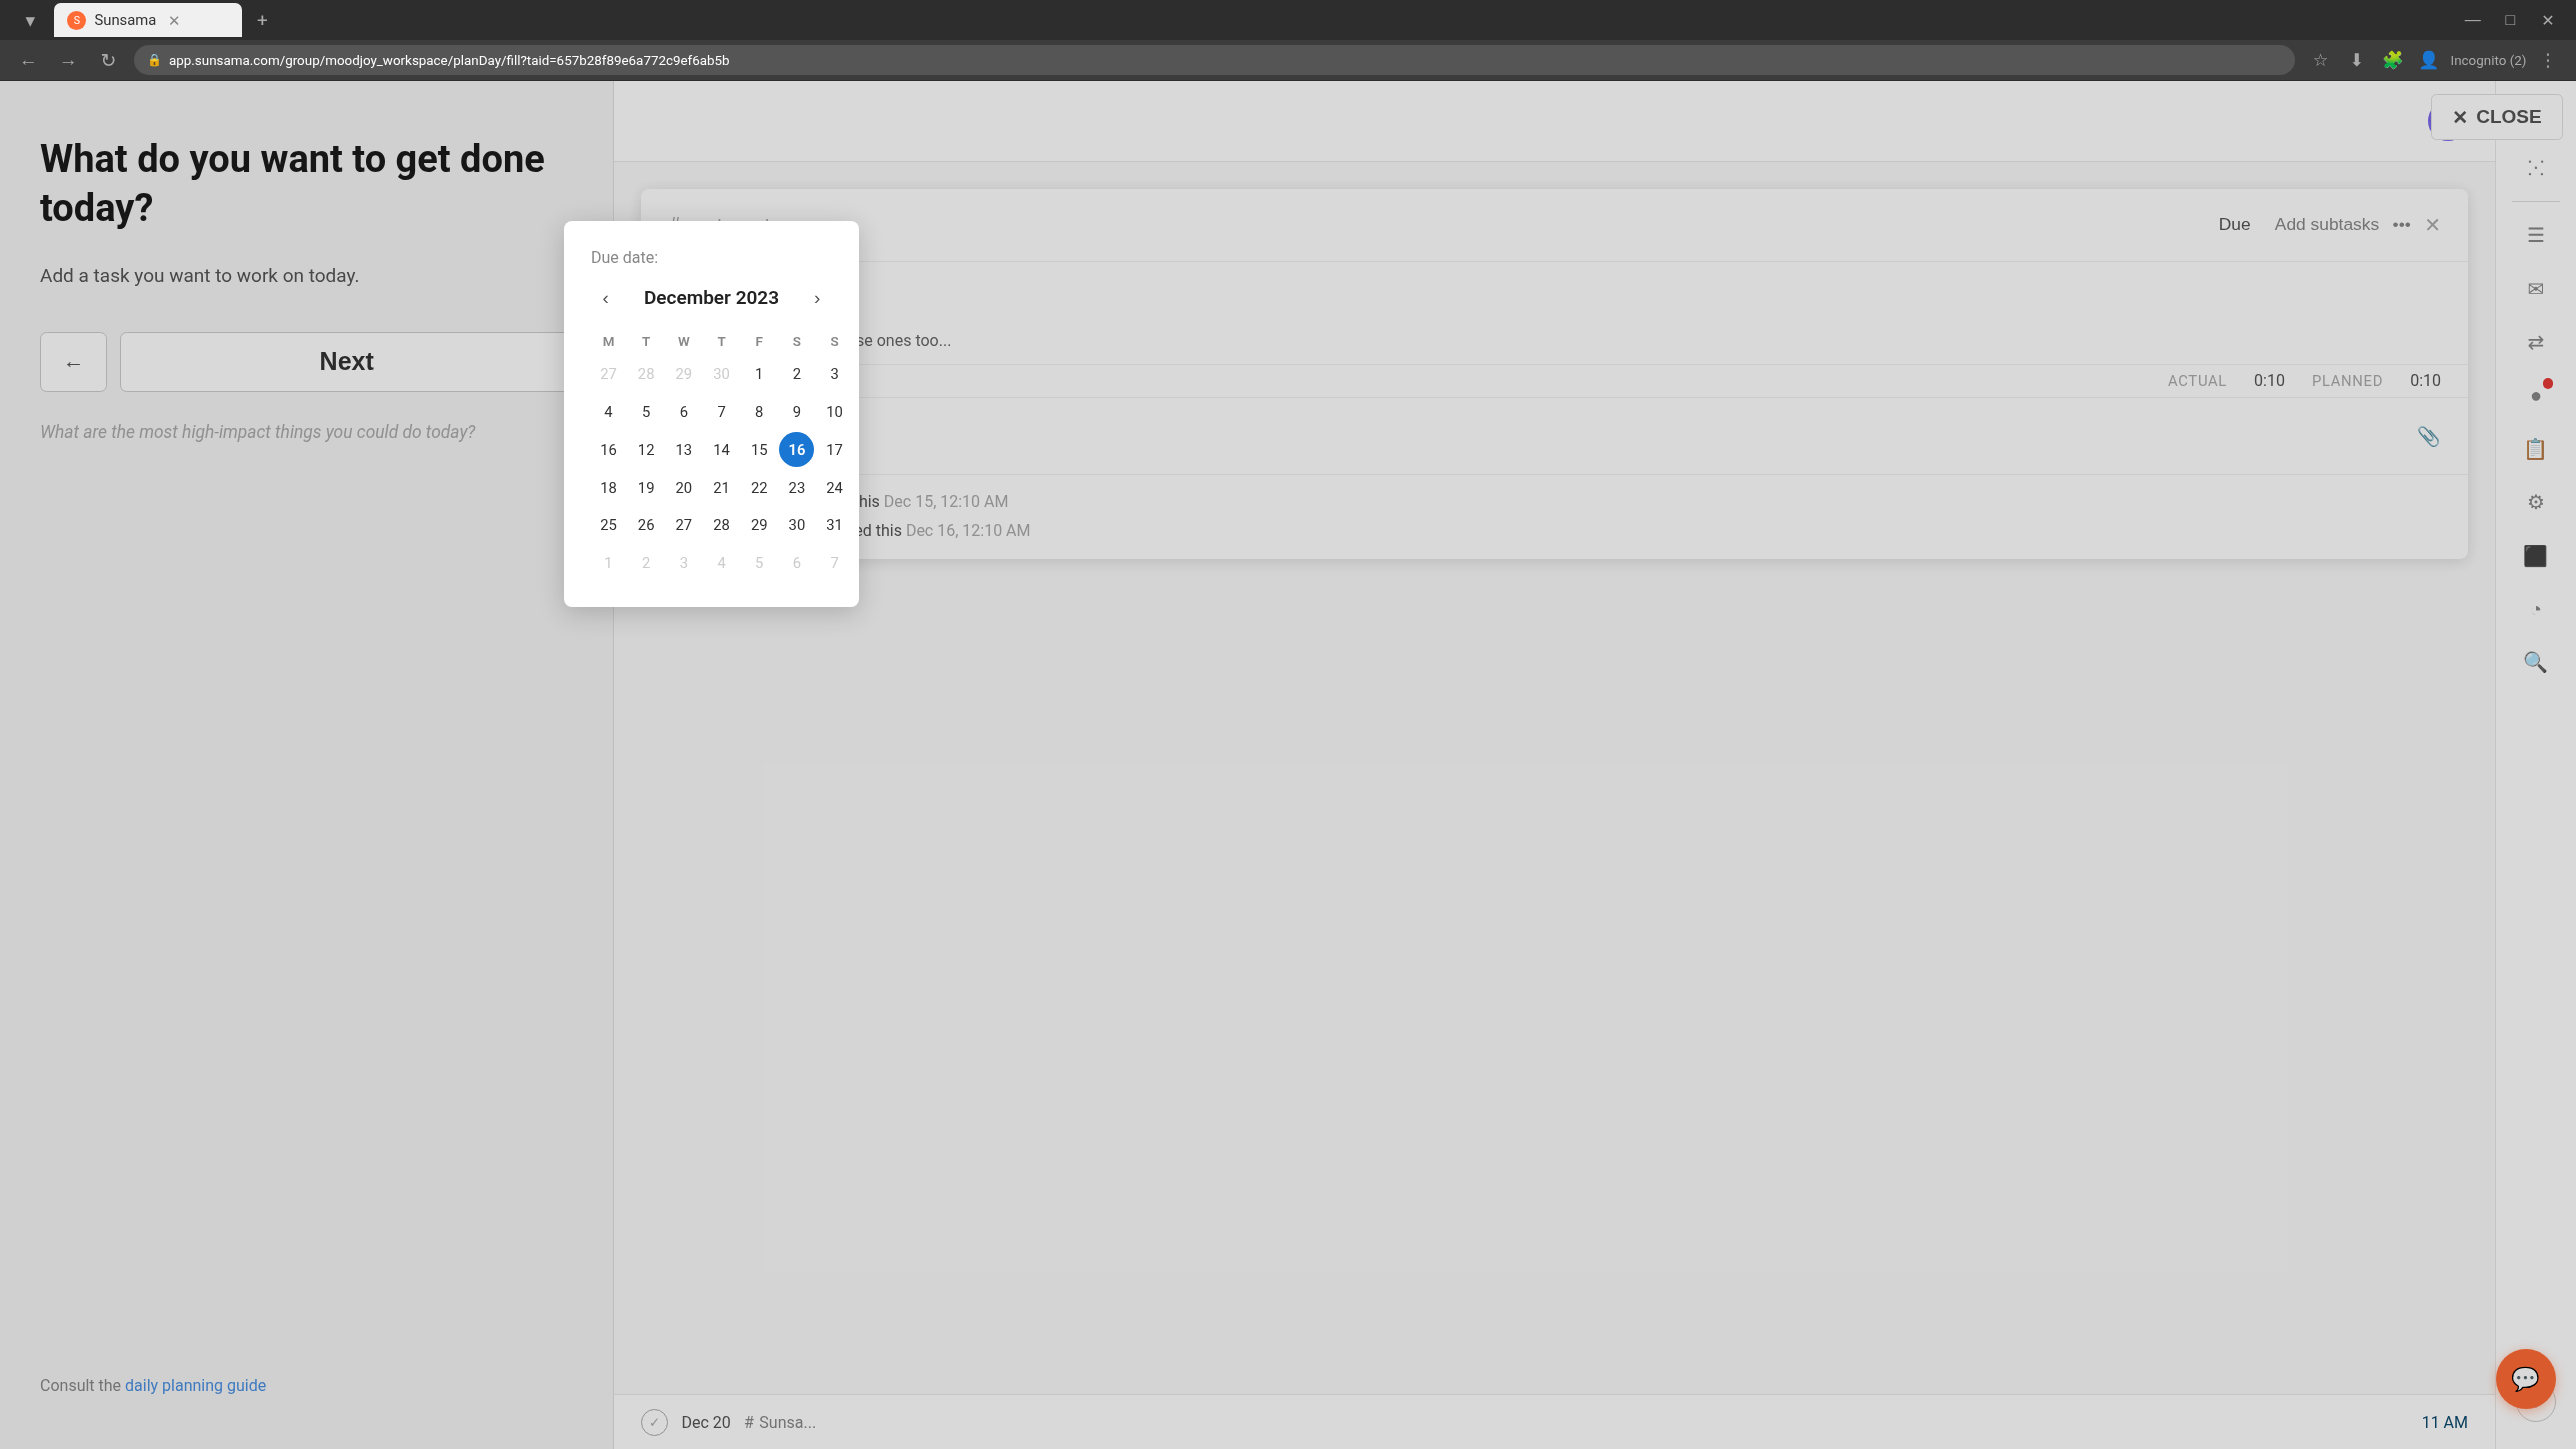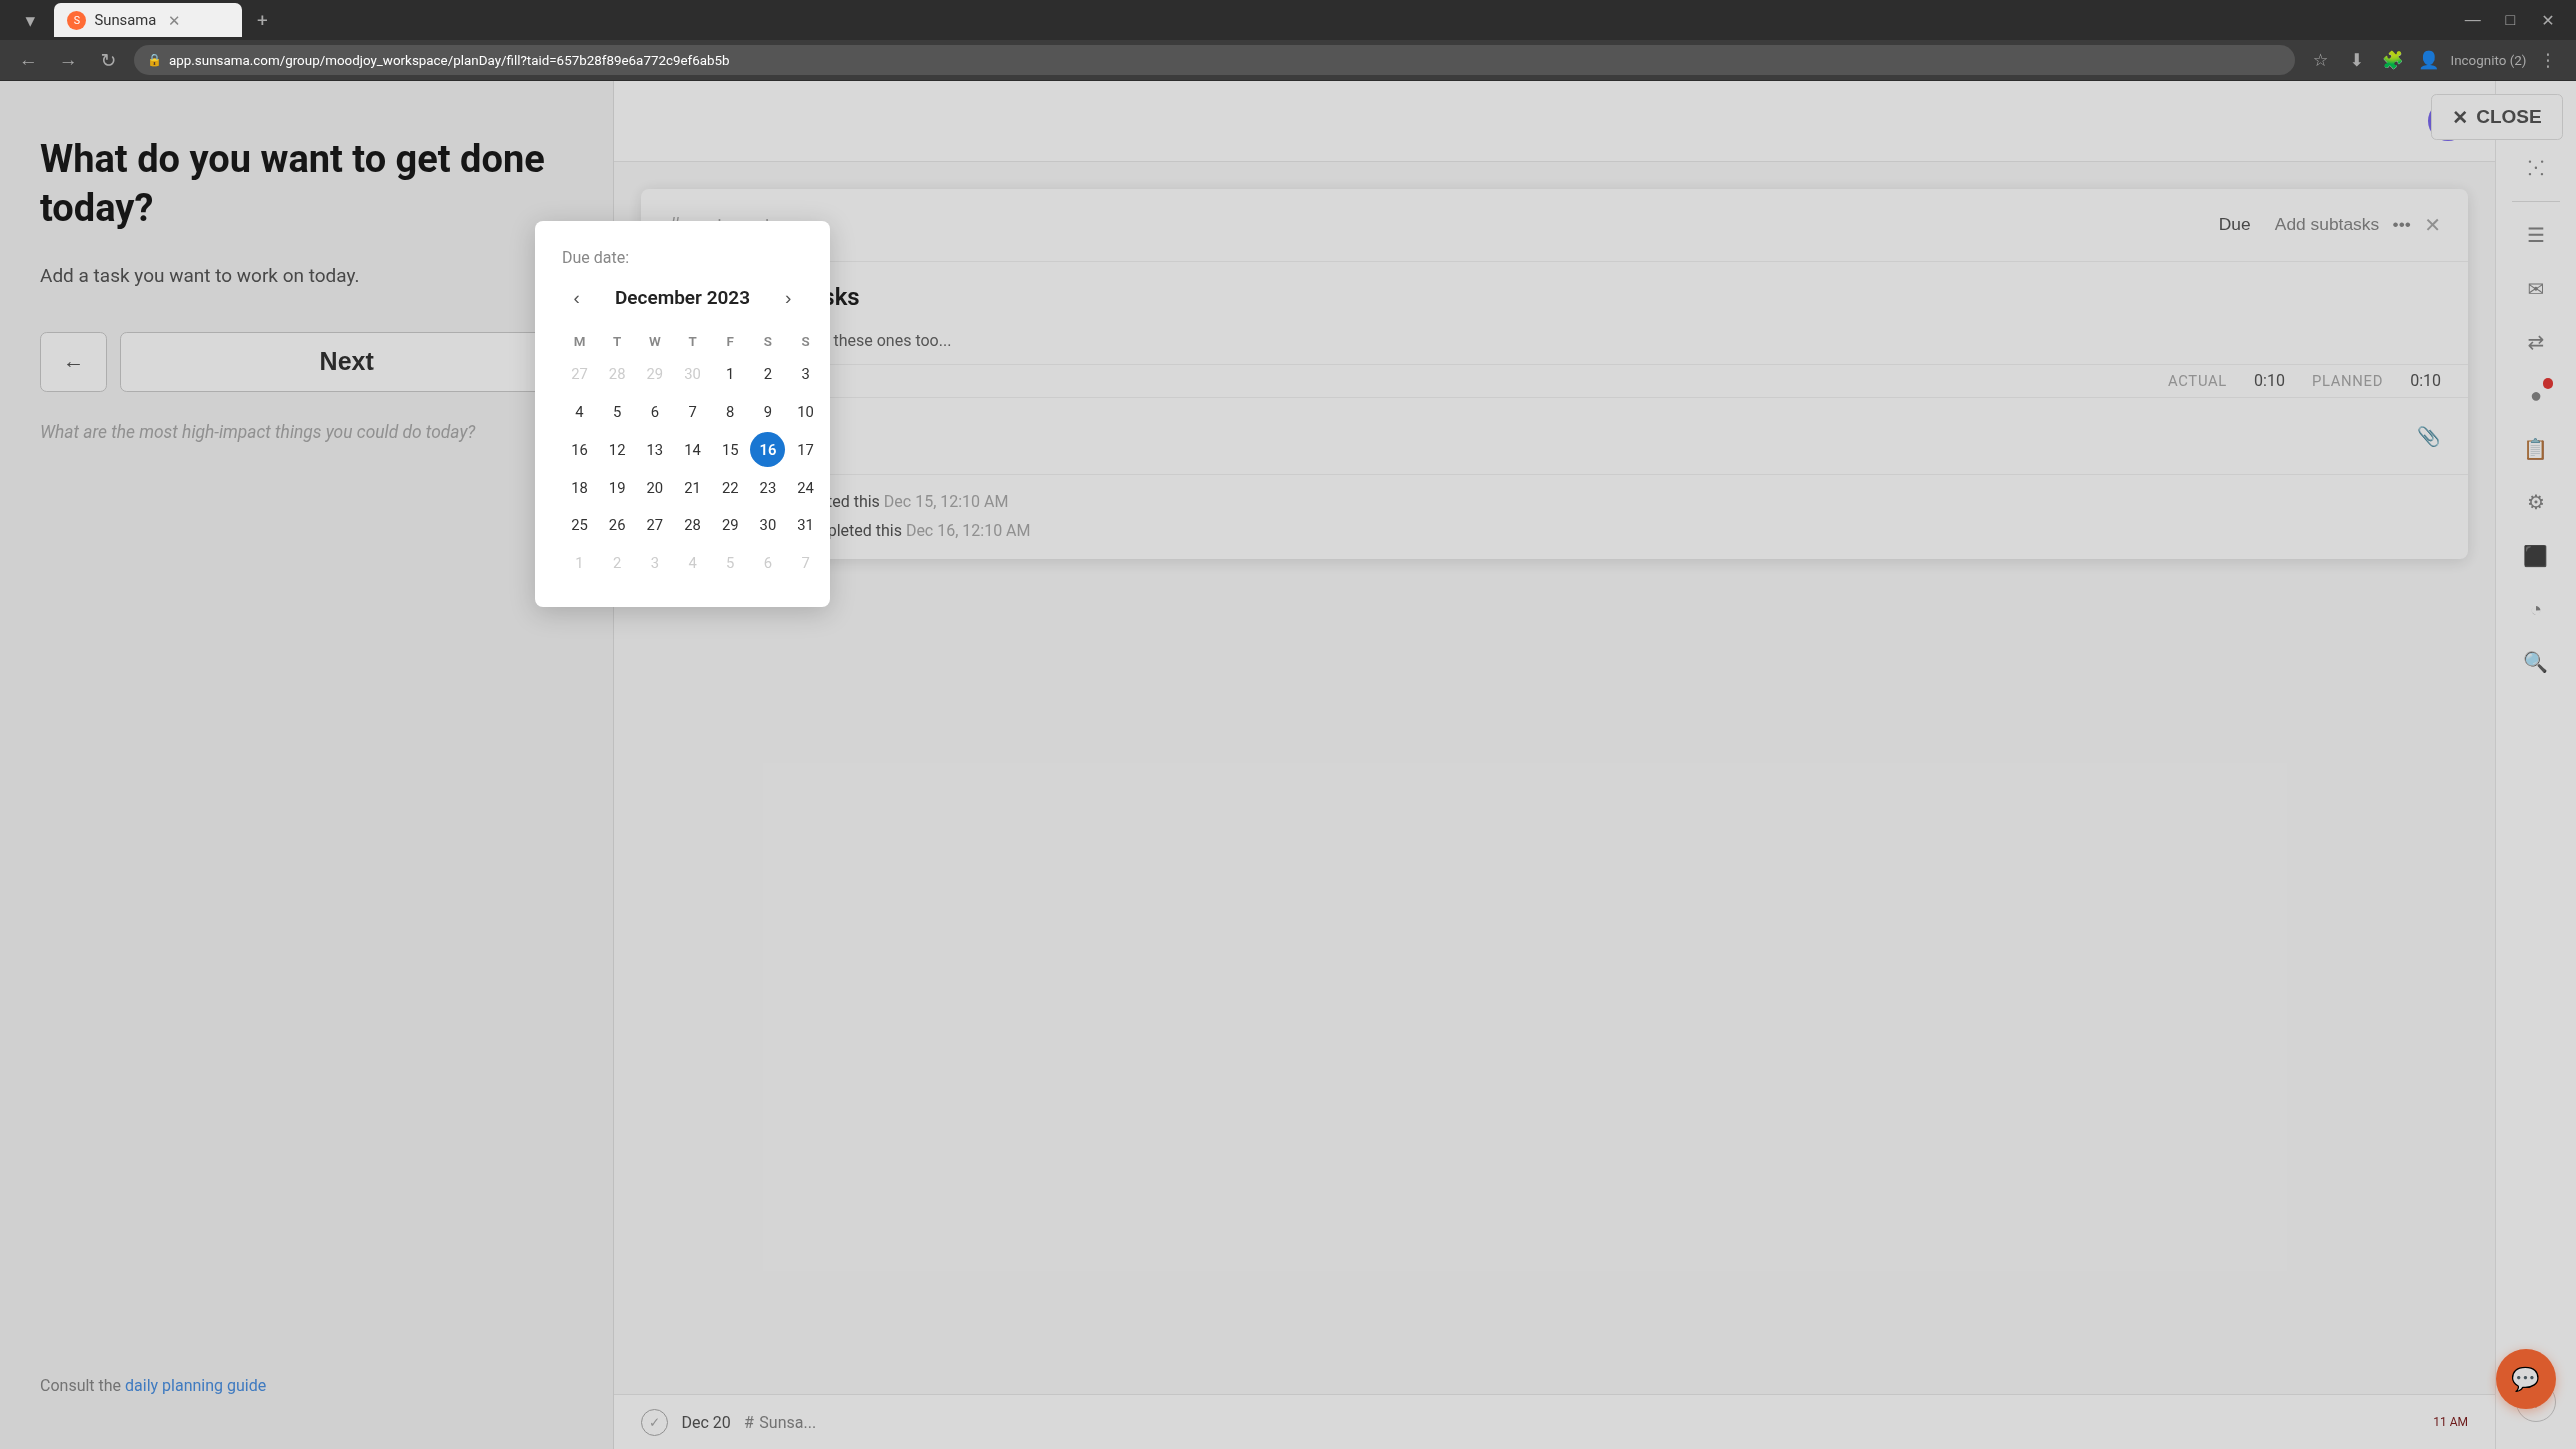--- a/index.html
+++ b/index.html
@@ -441,22 +441,22 @@
     }
     .bottom-task-channel {
       display: flex;
       align-items: center;
       gap: 5.4px;
       font-size: 16px;
       color: #888;
     }
     .bottom-task-time {
       margin-left: auto;
-      font-size: 12px;
-      color: #7f1d1d;
+      font-size: 16px;
+      color: #0c4a6e;
     }
 
     
     .right-sidebar {
       width: 81px;
       background: white;
       border-left: 1.3px solid #e8e8e8;
       display: flex;
       flex-direction: column;
       align-items: center;
@@ -531,21 +531,21 @@
       font-size: 19px;
       font-weight: 600;
       color: #555;
       z-index: 500;
     }
 
     
     .calendar-popup {
       position: absolute;
       top: 221px;
-      left: 535px;
+      left: 564px;
       background: white;
       border-radius: 8px;
       box-shadow: 0 5.4px 27px rgba(0,0,0,0.18);
       padding: 27px;
       z-index: 900;
       width: 295px;
     }
     .calendar-label {
       font-size: 16px;
       color: #888;

